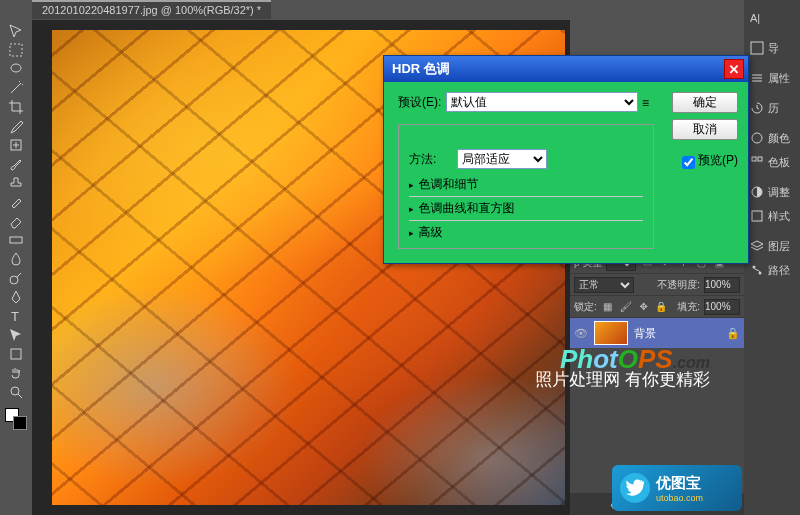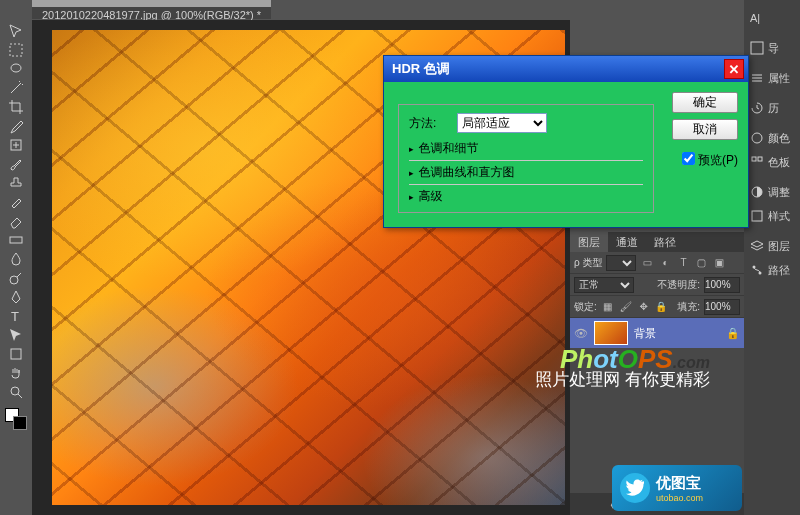--- a/index.html
+++ b/index.html
@@ -1,19 +1,19 @@
 <!DOCTYPE html>
 <html><head>
 <meta charset="utf-8">
 <style>
 *{margin:0;padding:0;box-sizing:border-box;font-family:"Microsoft YaHei",SimSun,sans-serif;}
 body{width:800px;height:515px;background:#535353;overflow:hidden;position:relative;font-size:11px;color:#ccc;}
 
 
-.doc-tab{position:absolute;top:0;left:32px;height:19px;background:#424242;padding:2px 10px;color:#d0d0d0;font-size:11px;border-top:7px solid #a3a3a3;}
+.doc-tab{position:absolute;top:0;left:32px;height:19px;background:#424242;padding:2px 10px;color:#d0d0d0;font-size:11px;border-top:2px solid #a3a3a3;}
 
 
 .tools{position:absolute;top:20px;left:0;width:32px;bottom:0;background:#535353;display:flex;flex-direction:column;gap:1px;align-items:center;padding-top:2px;}
 .tool{width:22px;height:18px;display:flex;align-items:center;justify-content:center;color:#d0d0d0;cursor:pointer;}
 .tool svg{width:16px;height:16px;}
 .swatch{margin-top:6px;width:22px;height:22px;position:relative;}
 .swatch .fg{position:absolute;top:0;left:0;width:14px;height:14px;background:#fff;border:1px solid #000;}
 .swatch .bg{position:absolute;bottom:0;right:0;width:14px;height:14px;background:#000;border:1px solid #888;}
 
 
@@ -44,48 +44,48 @@
 .prow .spacer{flex:1;}
 .ico{width:14px;height:14px;display:inline-flex;align-items:center;justify-content:center;color:#bbb;}
 .layer{display:flex;align-items:center;height:30px;padding:2px 4px;background:#5a6db8;color:#fff;font-size:11px;gap:6px;}
 .thumb{width:34px;height:24px;background:linear-gradient(135deg,#f4a018,#c24310);border:1px solid #fff;}
 .lock{margin-left:auto;}
 .pfooter{margin-top:auto;display:flex;justify-content:flex-end;gap:6px;padding:4px;background:#383838;}
 .pfooter .ico{cursor:pointer;}
 
 
 .wm1{position:absolute;bottom:140px;right:90px;font-size:26px;font-weight:bold;font-style:italic;}
-.wm1 .p1{color:#bef264;text-align:right;}
+.wm1 .p1{color:#5eead4;text-align:right;}
 .wm1 .p2{color:#7dd3fc;}
 .wm1 .p3{color:#26b020;}
 .wm1 .p4{color:#d85c00;}
 .wm1 .p5{color:#333;font-size:16px;}
 .wm1s{position:absolute;bottom:124px;right:90px;font-size:17px;color:#fff;}
 .wm2{position:absolute;bottom:4px;right:58px;width:130px;height:46px;background:linear-gradient(135deg,#1b9cd8,#105c8c);border-radius:6px;display:flex;align-items:center;padding:4px 8px;color:#fff;}
 .wm2 .bird{width:30px;height:30px;border-radius:50%;background:#2ab5e8;display:flex;align-items:center;justify-content:center;margin-right:6px;}
 .wm2 .txt .a{font-size:15px;font-weight:bold;}
 .wm2 .txt .b{font-size:9px;color:#ffd040;}
 
 
 .dlg{position:absolute;top:55px;left:383px;width:366px;background:#22c55e;border:1px solid #0a3d8f;box-shadow:2px 2px 6px rgba(0,0,0,.4);}
 .dlg-title{height:26px;background:linear-gradient(#3a78e8,#1246b8);color:#fff;display:flex;align-items:center;padding:0 4px 0 8px;font-size:13px;font-weight:bold;}
 .dlg-close{margin-left:auto;width:20px;height:20px;background:#e22;border:1px solid #a00;color:#fff;display:flex;align-items:center;justify-content:center;font-weight:bold;cursor:pointer;}
 .dlg-body{padding:10px 10px 14px 14px;color:#000;display:flex;gap:8px;}
 .dlg-left{flex:1;}
 .row{display:flex;align-items:center;margin-bottom:8px;font-size:12px;gap:4px;}
 .row label{min-width:44px;}
 .row select{flex:1;height:20px;border:1px solid #7b9ac7;background:#fff;font-size:12px;}
-.fset{border:1px solid #999;padding:8px 10px 4px;margin-top:12px;}
+.fset{border:1px solid #999;padding:24px 10px 4px;margin-top:12px;}
 .fset .row{margin-bottom:4px;}
 .sec{display:flex;align-items:center;font-size:12px;padding:3px 0;border-bottom:1px solid #c8c8c8;}
 .sec::before{content:"▸";margin-right:5px;font-size:9px;}
 .sec:last-child{border-bottom:none;}
 .dlg-right{width:76px;display:flex;flex-direction:column;gap:6px;align-items:flex-end;}
 .btn{width:66px;height:21px;border:1px solid #888;background:linear-gradient(#fff,#e4e4e4);font-size:12px;cursor:pointer;border-radius:2px;}
-.chk{font-size:12px;margin-top:6px;display:flex;align-items:flex-start;gap:3px;}
+.chk{font-size:12px;margin-top:6px;display:flex;align-items:flex-end;gap:3px;}
 .equi{width:12px;height:12px;display:inline-block;}
 </style>
 </head>
 <body>
 
 <div class="doc-tab">2012010220481977.jpg @ 100%(RGB/32*) *</div>
 
 <div class="tools">
   <div class="tool">
       <svg viewBox="0 0 16 16">
@@ -331,20 +331,25 @@
     </div>
 </div>
 
 <div class="dlg">
   <div class="dlg-title">
     <span>HDR 色调</span>
     <div class="dlg-close">✕</div>
   </div>
   <div class="dlg-body">
     <div class="dlg-left">
+      <div class="row">
+        <label>预设(E):</label>
+        <select><option>默认值</option></select>
+        <span class="equi">≡</span>
+      </div>
       <div class="fset">
         <div class="row">
           <label>方法:</label>
           <select style="flex:0 0 90px"><option>局部适应</option></select>
         </div>
         <div class="sec">色调和细节</div>
         <div class="sec">色调曲线和直方图</div>
         <div class="sec">高级</div>
       </div>
     </div>

